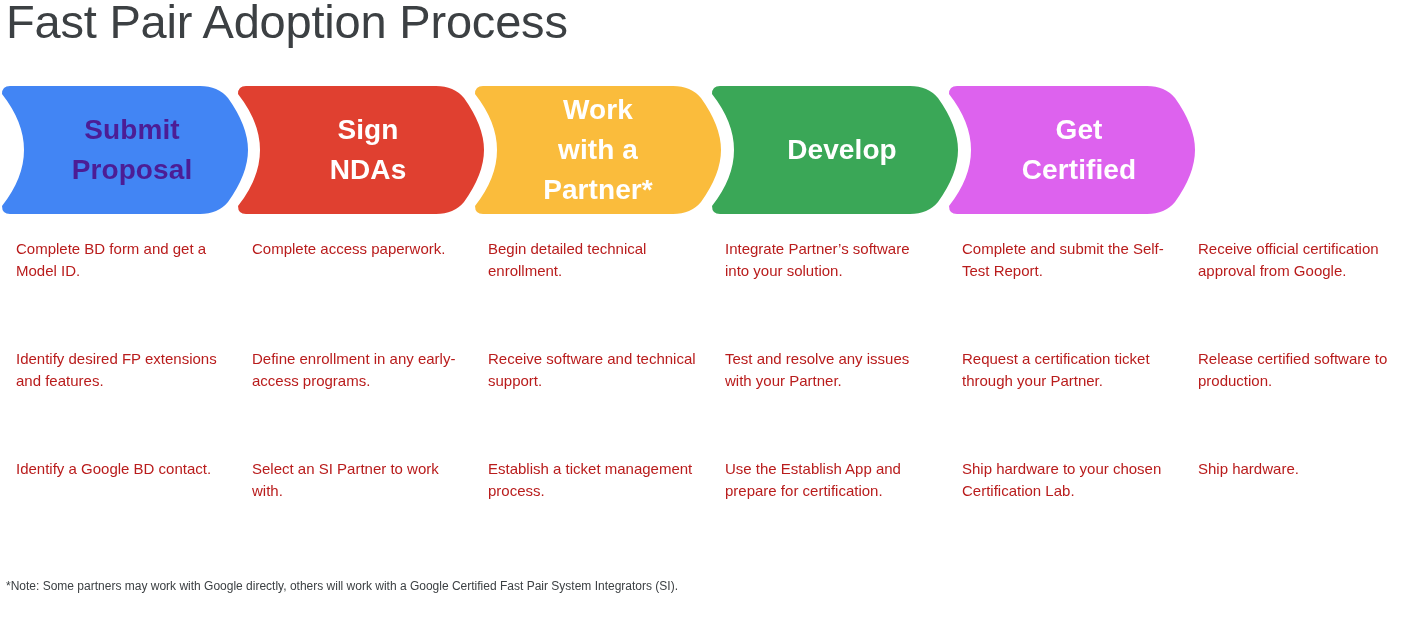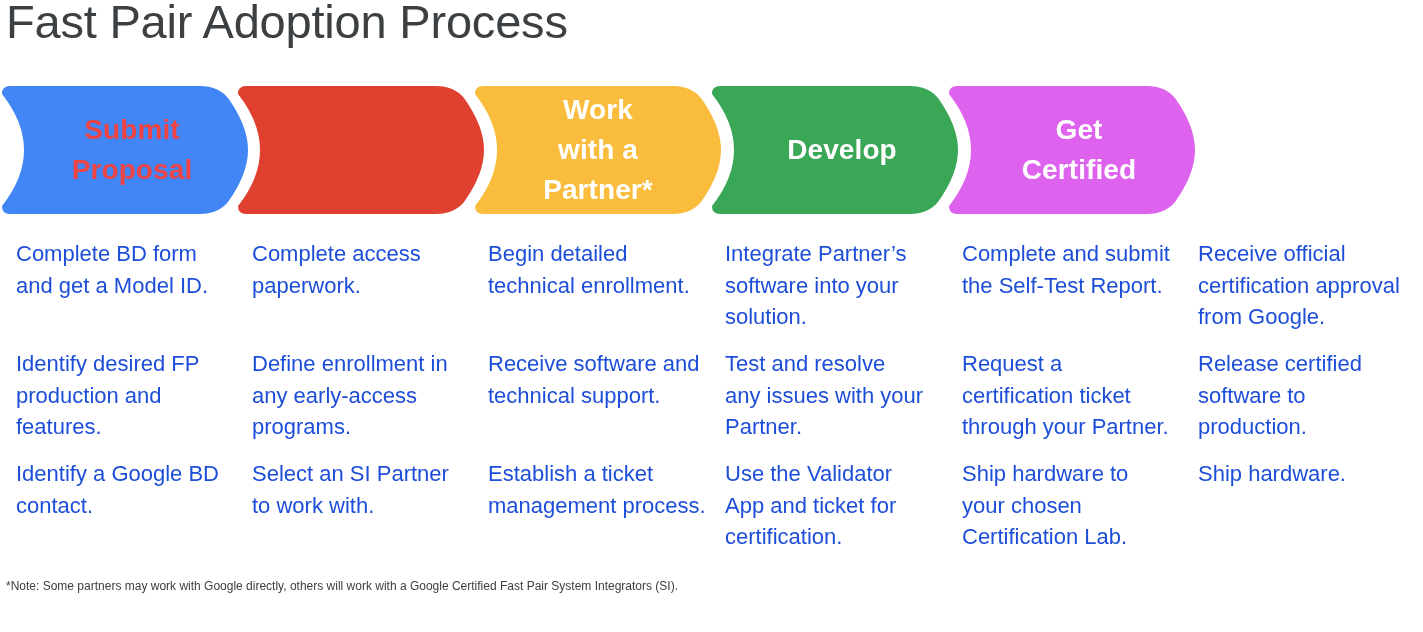--- a/index.html
+++ b/index.html
@@ -86,23 +86,23 @@
     top: 238px;
     width: 1423px;
   }
   .grid-row {
     position: relative;
     height: 110px;
   }
   .cell {
     position: absolute;
     top: 0;
-    font-size: 22px;
+    font-size: 15px;
     line-height: 1.44;
-    color: #1d4ed8;
+    color: #b91c1c;
     font-weight: 400;
   }
   .col-0 { left: 16px;   width: 218px; }
   .col-1 { left: 252px;  width: 212px; }
   .col-2 { left: 488px;  width: 218px; }
   .col-3 { left: 725px;  width: 200px; }
   .col-4 { left: 962px;  width: 210px; }
   .col-5 { left: 1198px; width: 208px; }
 
   
@@ -124,30 +124,32 @@
   <div class="page-title">Fast Pair Adoption Process</div>
 
   <div class="band">
 
     <div class="chev chev-0">
       <span class="shape">
         <svg viewBox="0 0 246 128" preserveAspectRatio="none" aria-hidden="true">
           <path id="p0" d="M8 0 H198 Q216 0 226 12 Q246 40 246 64 Q246 88 226 116 Q216 128 198 128 H8 Q0 128 0 120 Q22 92 22 64 Q22 36 0 8 Q0 0 8 0 Z" fill="#4285f4"></path>
         </svg>
       </span>
-      <span class="chev-label" style="color: #ef4444;">Submit
+      <span class="chev-label" style="color: #4c1d95;">Submit
 Proposal</span>
     </div>
 
     <div class="chev chev-1">
       <span class="shape">
         <svg viewBox="0 0 246 128" preserveAspectRatio="none" aria-hidden="true">
           <path id="p1" d="M8 0 H198 Q216 0 226 12 Q246 40 246 64 Q246 88 226 116 Q216 128 198 128 H8 Q0 128 0 120 Q22 92 22 64 Q22 36 0 8 Q0 0 8 0 Z" fill="#e04030"></path>
         </svg>
       </span>
+      <span class="chev-label" style="color: rgb(255, 255, 255);">Sign
+NDAs</span>
     </div>
 
     <div class="chev chev-2">
       <span class="shape">
         <svg viewBox="0 0 246 128" preserveAspectRatio="none" aria-hidden="true">
           <path id="p2" d="M8 0 H198 Q216 0 226 12 Q246 40 246 64 Q246 88 226 116 Q216 128 198 128 H8 Q0 128 0 120 Q22 92 22 64 Q22 36 0 8 Q0 0 8 0 Z" fill="#fabc3c"></path>
         </svg>
       </span>
       <span class="chev-label" style="color: rgb(255, 255, 255);">Work
 with a
@@ -181,33 +183,33 @@
     <div class="grid-row">
       <div class="cell col-0">Complete BD form and get a Model ID.</div>
       <div class="cell col-1">Complete access paperwork.</div>
       <div class="cell col-2">Begin detailed technical enrollment.</div>
       <div class="cell col-3">Integrate Partner’s software into your solution.</div>
       <div class="cell col-4">Complete and submit the Self-Test Report.</div>
       <div class="cell col-5">Receive official certification approval from Google.</div>
     </div>
 
     <div class="grid-row">
-      <div class="cell col-0">Identify desired FP production and features.</div>
+      <div class="cell col-0">Identify desired FP extensions and features.</div>
       <div class="cell col-1">Define enrollment in any early-access programs.</div>
       <div class="cell col-2">Receive software and technical support.</div>
       <div class="cell col-3">Test and resolve any issues with your Partner.</div>
       <div class="cell col-4">Request a certification ticket through your Partner.</div>
       <div class="cell col-5">Release certified software to production.</div>
     </div>
 
     <div class="grid-row">
       <div class="cell col-0">Identify a Google BD contact.</div>
       <div class="cell col-1">Select an SI Partner to work with.</div>
       <div class="cell col-2">Establish a ticket management process.</div>
-      <div class="cell col-3">Use the Validator App and ticket for certification.</div>
+      <div class="cell col-3">Use the Establish App and prepare for certification.</div>
       <div class="cell col-4">Ship hardware to your chosen Certification Lab.</div>
       <div class="cell col-5">Ship hardware.</div>
     </div>
 
   </div>
 
   <div class="footnote">*Note: Some partners may work with Google directly, others will work with a Google Certified Fast Pair System Integrators (SI).</div>
 
 </div>
 

